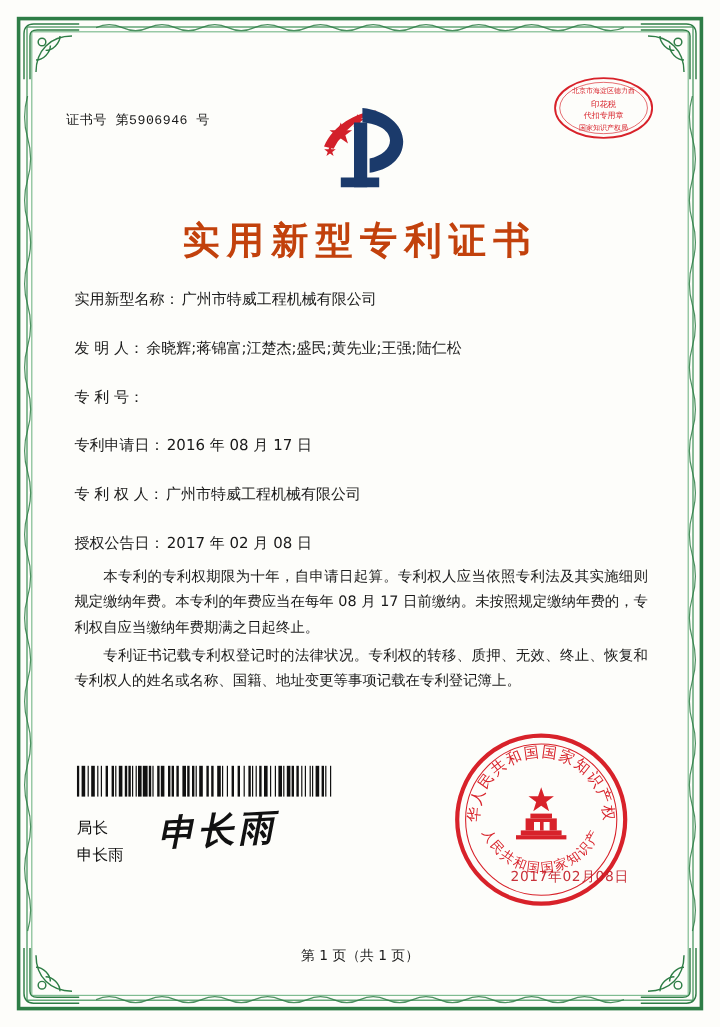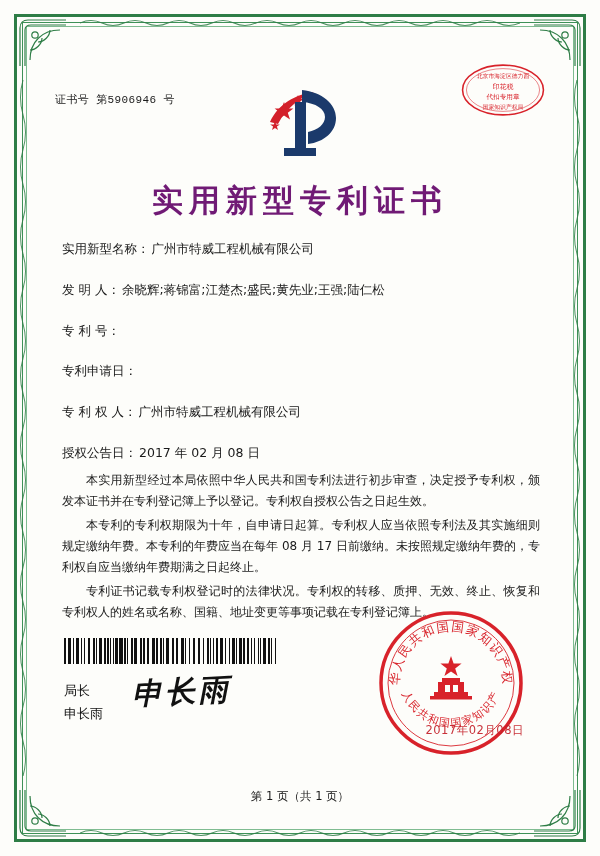--- a/index.html
+++ b/index.html
@@ -111,21 +111,21 @@
 
   .title {
     position: absolute;
     left: 0; right: 0;
     top: 140px;
     text-align: center;
     font-family: "DejaVu Serif", "Liberation Serif", serif;
     font-weight: bold;
     font-size: 31px;
     letter-spacing: 6px;
-    color: #701a75;
+    color: #c2410c;
   }
 
   
   .fields {
     position: absolute;
     left: 22px;
     right: 18px;
     top: 200px;
     font-size: 12.5px;
     color: #1a1a1a;
@@ -351,36 +351,36 @@
         <span class="field-label">发  明  人：</span>
         <span class="field-value">余晓辉;蒋锦富;江楚杰;盛民;黄先业;王强;陆仁松</span>
       </div>
 
       <div class="field-row">
         <span class="field-label">专  利  号：</span>
       </div>
 
       <div class="field-row">
         <span class="field-label">专利申请日：</span>
+        <span class="field-value">2016 年 08 月 17 日</span>
       </div>
 
       <div class="field-row">
         <span class="field-label">专 利 权 人：</span>
         <span class="field-value">广州市特威工程机械有限公司</span>
       </div>
 
       <div class="field-row">
         <span class="field-label">授权公告日：</span>
         <span class="field-value">2017 年 02 月 08 日</span>
       </div>
 
     </div>
 
     <div class="paragraphs">
-      <p>本实用新型经过本局依照中华人民共和国专利法进行初步审查，决定授予专利权，颁发本证书并在专利登记簿上予以登记。专利权自授权公告之日起生效。</p>
       <p>本专利的专利权期限为十年，自申请日起算。专利权人应当依照专利法及其实施细则规定缴纳年费。本专利的年费应当在每年 08 月 17 日前缴纳。未按照规定缴纳年费的，专利权自应当缴纳年费期满之日起终止。</p>
       <p>专利证书记载专利权登记时的法律状况。专利权的转移、质押、无效、终止、恢复和专利权人的姓名或名称、国籍、地址变更等事项记载在专利登记簿上。</p>
     </div>
 
     <div class="barcode" id="barcode">
         <i style="width: 2px; margin-right: 2px;"></i>
         <i style="width: 3px; margin-right: 2px;"></i>
         <i style="width: 1px; margin-right: 2px;"></i>
         <i style="width: 3px; margin-right: 2px;"></i>
         <i style="width: 1px; margin-right: 2px;"></i>

